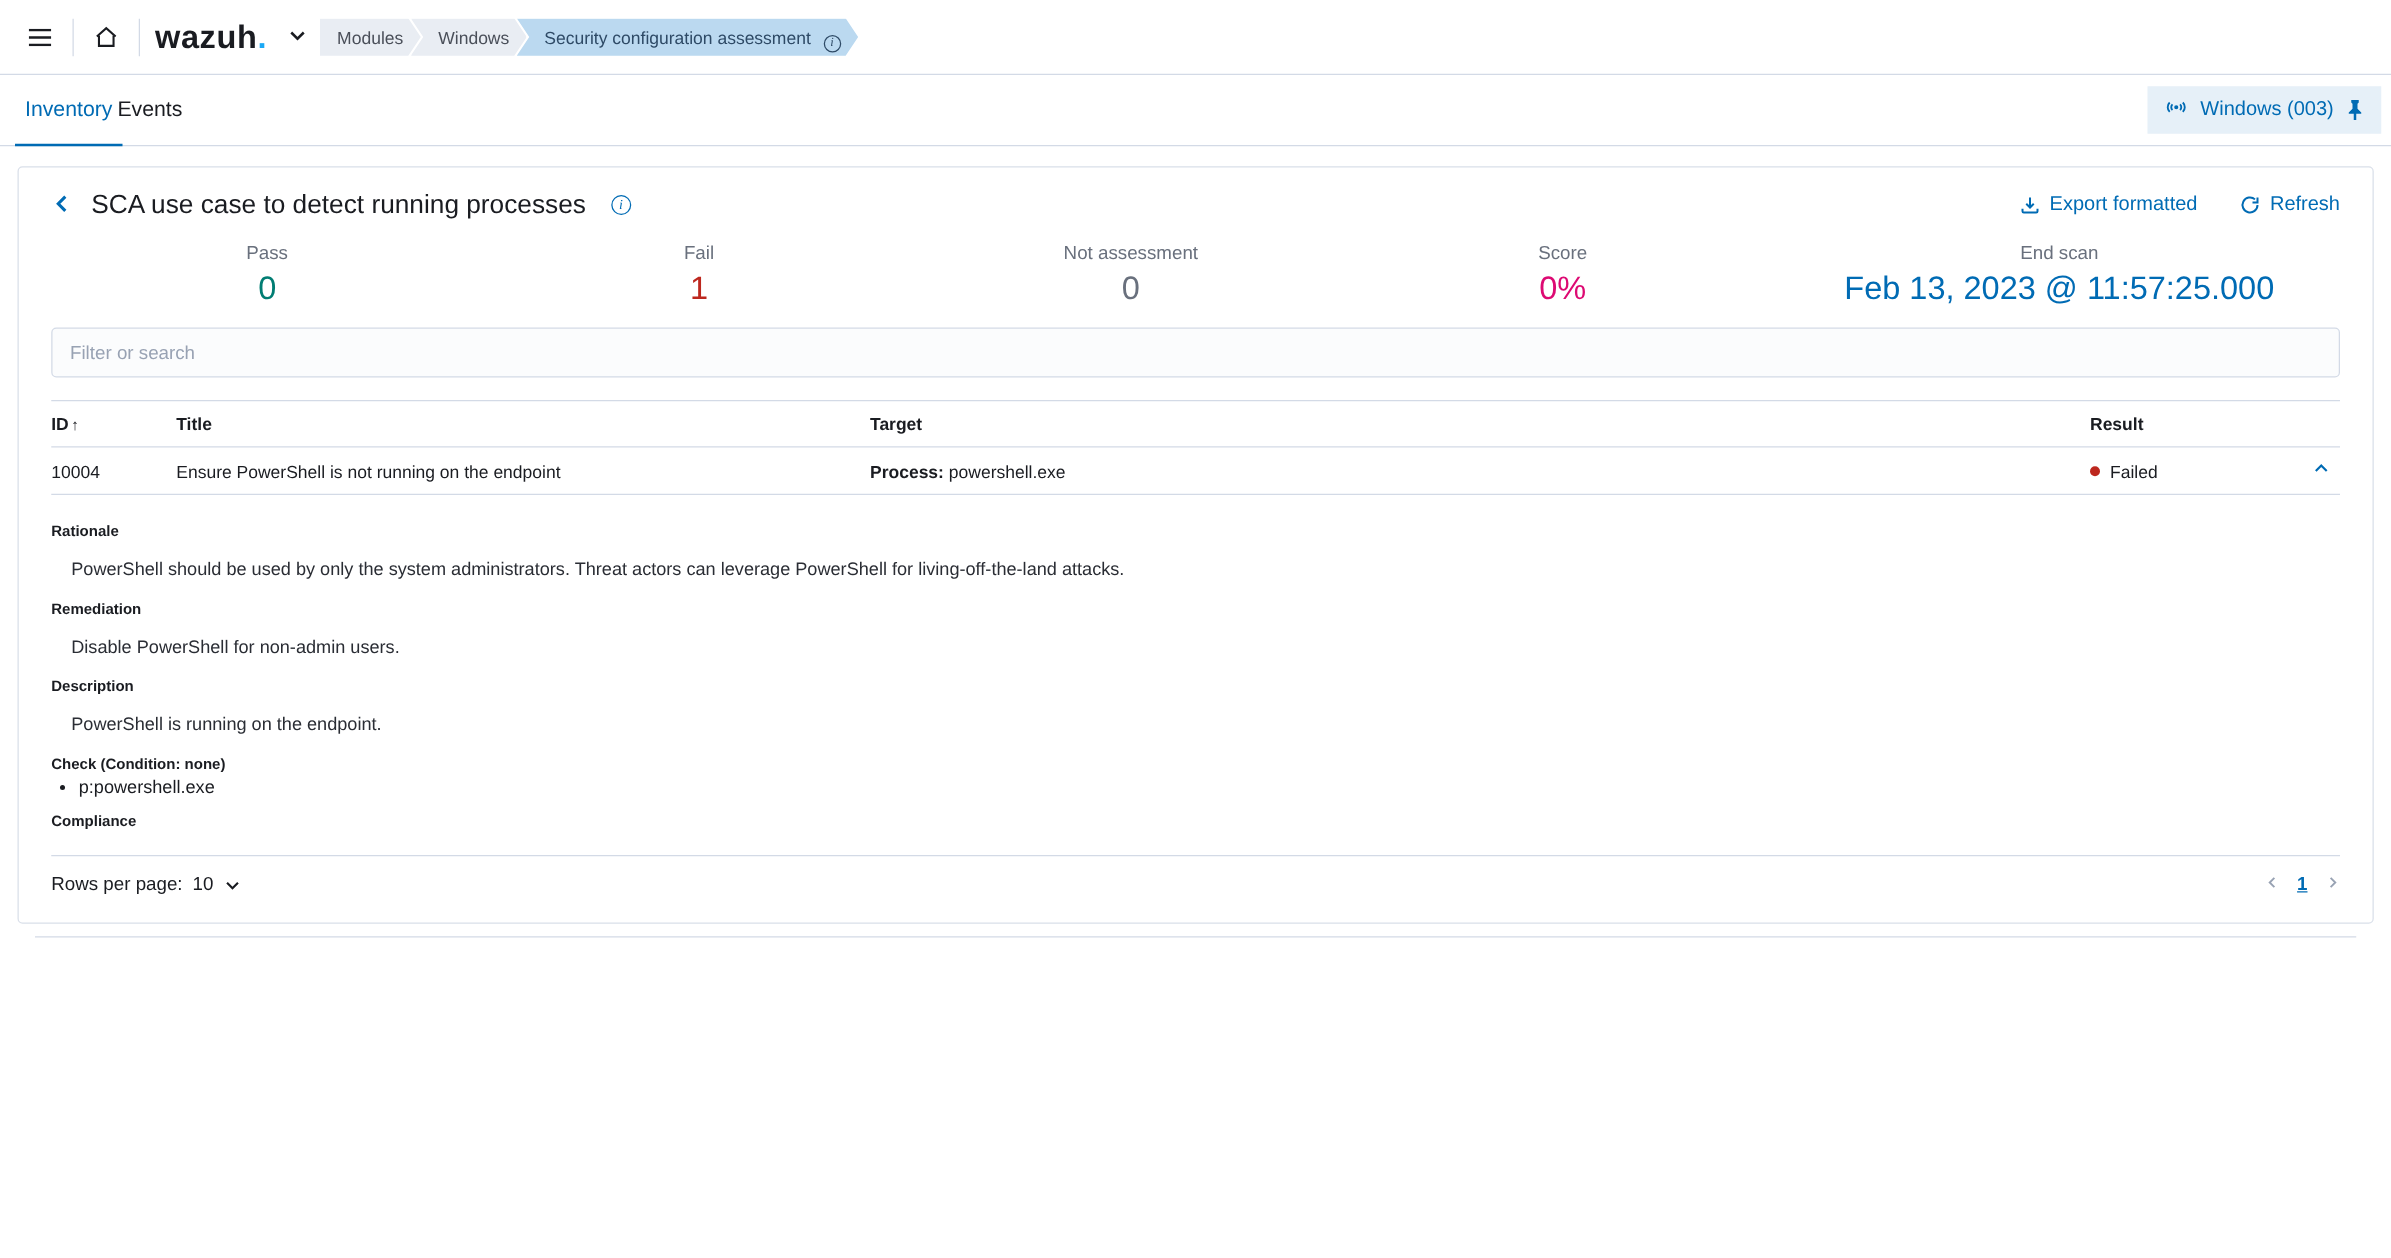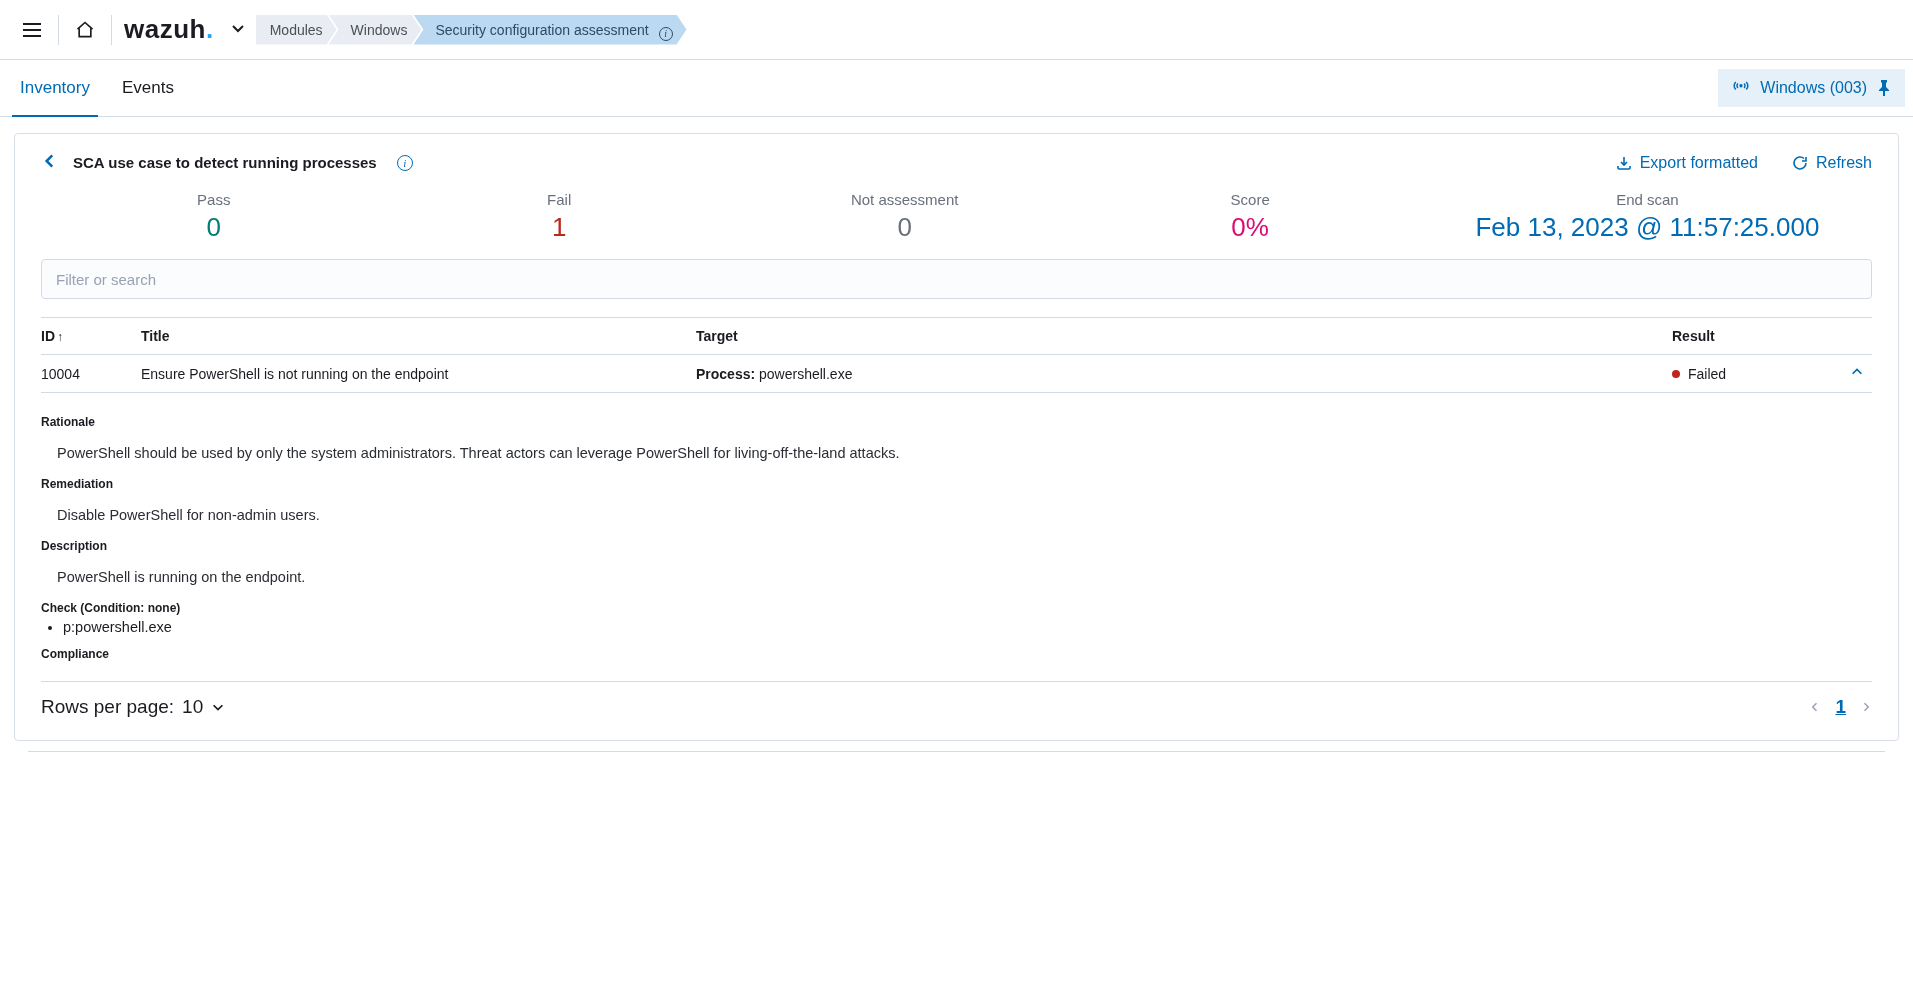--- a/index.html
+++ b/index.html
@@ -63,42 +63,42 @@
     display:inline-flex;width:14px;height:14px;border:1px solid currentColor;border-radius:50%;
     font-size:10px;align-items:center;justify-content:center;margin-left:6px;vertical-align:-2px;font-style:italic;font-family:Georgia,serif;
   }
 
   
   .tabrow{
     display:flex;align-items:center;justify-content:space-between;
     padding:0 8px 0 0;
     border-bottom:1px solid var(--border);
   }
-  .tabs{display:flex;gap:28px;padding-left:18px;}
+  .tabs{display:flex;padding-left:18px;}
   .tab{
     padding:18px 2px;font-size:17px;color:var(--text);cursor:pointer;position:relative;
   }
   .tab.active{color:var(--blue);}
   .tab.active::after{content:"";position:absolute;left:-6px;right:-6px;bottom:-1px;height:2px;background:var(--blue);}
   .agent-badge{
     background:var(--bg-agent);
     display:flex;align-items:center;gap:10px;
     padding:10px 14px;font-size:16px;color:var(--blue);
   }
   .agent-badge .pin{color:var(--blue);}
   .agent-badge svg{display:block;}
 
   
   .wrap{padding:16px 14px;}
   .panel{border:1px solid var(--panel-border);border-radius:4px;background:#fff;}
   .panel-head{
     display:flex;align-items:center;gap:14px;padding:18px 26px 8px 26px;
   }
   .back-chevron{color:var(--blue);cursor:pointer;}
-  .panel-title{font-size:15px;font-weight:700;flex:0 0 auto;}
+  .panel-title{font-size:21px;font-weight:400;flex:0 0 auto;}
   .info-circ{
     width:16px;height:16px;border:1px solid var(--blue);color:var(--blue);border-radius:50%;
     display:inline-flex;align-items:center;justify-content:center;font-size:11px;font-style:italic;font-family:Georgia,serif;
     margin-left:6px;
   }
   .head-actions{margin-left:auto;display:flex;gap:34px;}
   .link-btn{color:var(--blue);display:flex;align-items:center;gap:8px;font-size:16px;cursor:pointer;}
 
   .stats{display:flex;padding:10px 26px 16px 26px;}
   .stat{flex:1;text-align:center;}
@@ -131,21 +131,21 @@
   .sort-arrow{font-size:12px;margin-left:2px;}
   .trow{border-bottom:1px solid var(--border);}
   .dot-fail{display:inline-block;width:8px;height:8px;border-radius:50%;background:var(--red);margin-right:8px;vertical-align:1px;}
   .exp-chevron{color:var(--blue);cursor:pointer;}
 
   .detail{border-bottom:1px solid var(--border);padding:10px 0 16px 0;margin:0 26px;}
   .detail h4{margin:12px 0 4px 0;font-size:12px;font-weight:700;}
   .detail p{margin:16px;font-size:14.5px;color:#2a2d34;}
   .detail ul{margin:4px 0 0 22px;padding:0;font-size:14.5px;}
 
-  .tfoot{display:flex;align-items:center;justify-content:space-between;padding:14px 26px 22px 26px;font-size:19px;gap:32px;}
+  .tfoot{display:flex;align-items:center;justify-content:space-between;padding:14px 26px 22px 26px;font-size:15px;gap:32px;}
   .rpp{display:flex;align-items:center;gap:8px;cursor:pointer;}
   .pager{display:flex;align-items:center;gap:14px;color:#98A2B3;}
   .pager .page{color:var(--blue);font-weight:700;text-decoration:underline;}
   .pager .nav{cursor:pointer;}
 
   .bottom-line{margin:10px 14px 0 14px;border-top:1px solid var(--border);height:1px;}
 </style>
 </head>
 <body>
 

